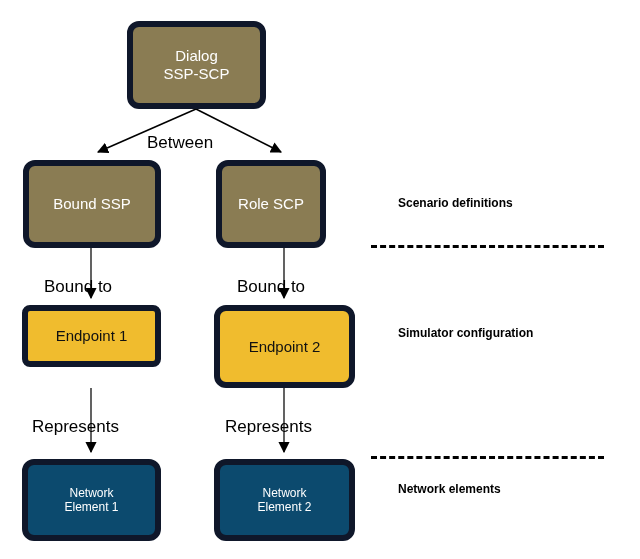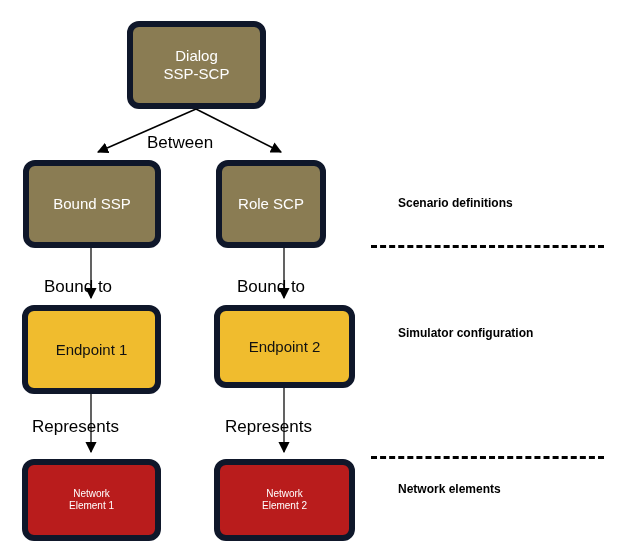--- a/index.html
+++ b/index.html
@@ -41,23 +41,23 @@
     background: #8a7c53;
     color: #ffffff;
     font-size: 15px;
   }
   .node-amber {
     background: #f0bc2e;
     color: #111111;
     font-size: 15px;
   }
   .node-dark {
-    background: #b91c1c;
+    background: #0c4a6e;
     color: #ffffff;
-    font-size: 10px;
+    font-size: 12px;
   }
   .node-label {
     display: block;
     white-space: pre-line;
   }
   .edge-label {
     position: absolute;
     font-size: 17px;
     color: #000000;
     white-space: nowrap;
@@ -111,21 +111,21 @@
   </div>
 
   <div class="node node-olive" style="left:23px; top:160px; width:138px; height:88px;">
     <span class="node-label">Bound SSP</span>
   </div>
 
   <div class="node node-olive" style="left:216px; top:160px; width:110px; height:88px;">
     <span class="node-label">Role SCP</span>
   </div>
 
-  <div class="node node-amber" style="left:22px; top:305px; width:139px; height:89px;">
+  <div class="node node-amber" style="left:22px; top:305px; width:139px; height:62px;border-radius:8px;">
     <span class="node-label">Endpoint 1</span>
   </div>
 
   <div class="node node-amber" style="left:214px; top:305px; width:141px; height:83px;">
     <span class="node-label">Endpoint 2</span>
   </div>
 
   <div class="node node-dark" style="left:22px; top:459px; width:139px; height:82px;">
     <span class="node-label">Network
 Element 1</span>

